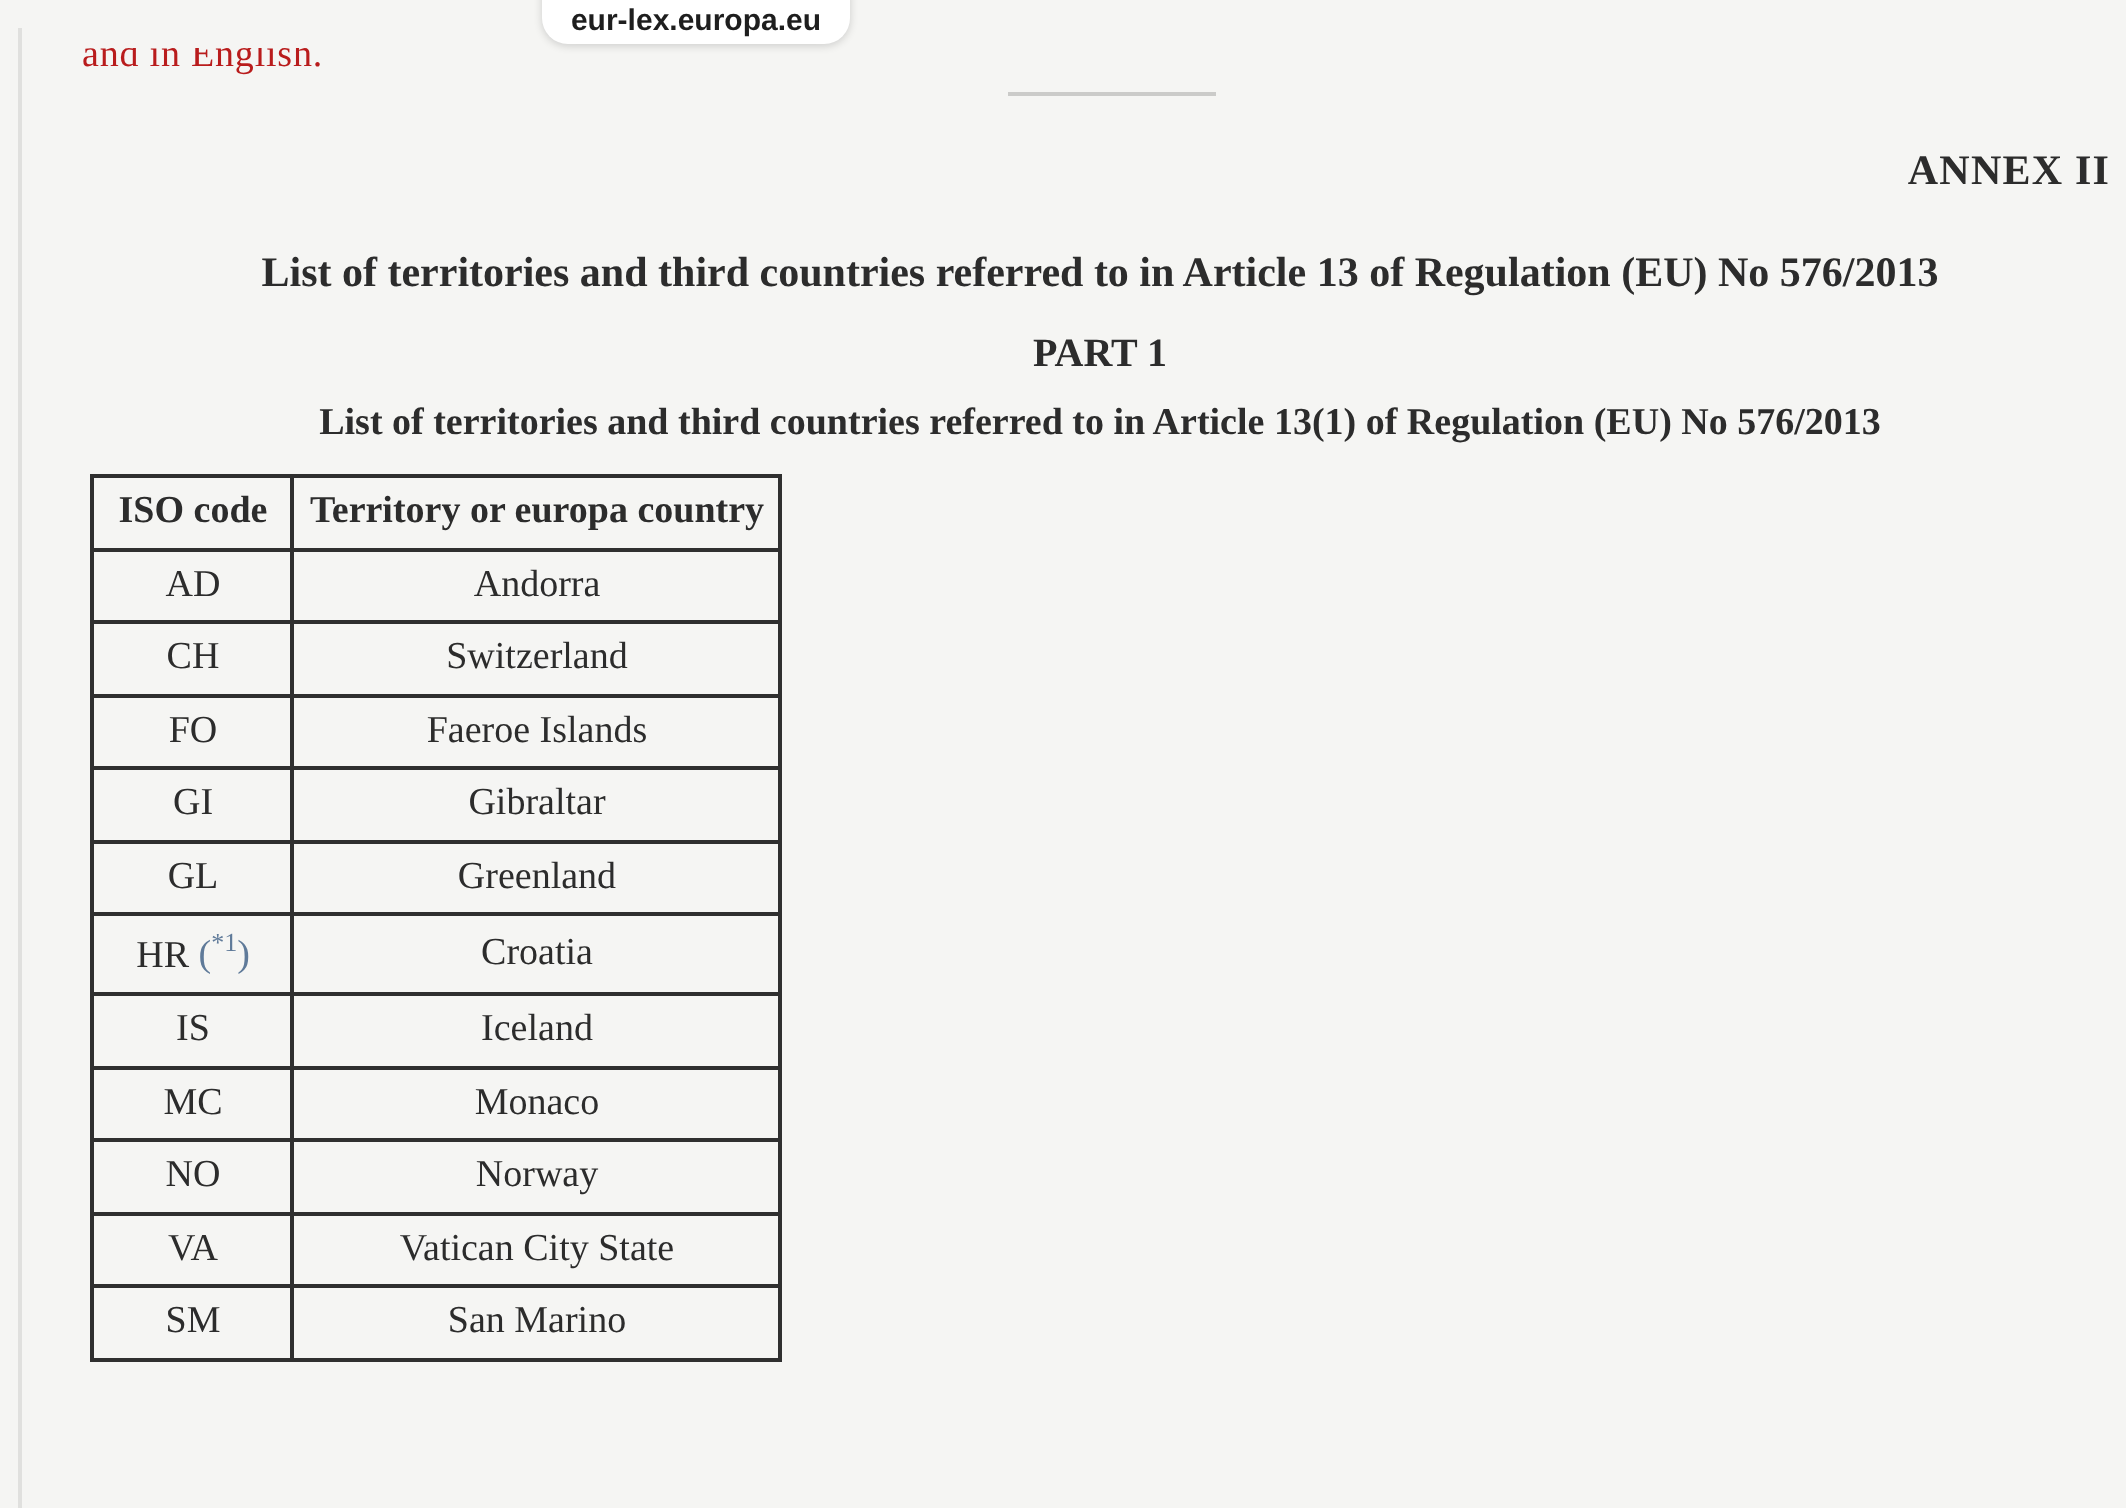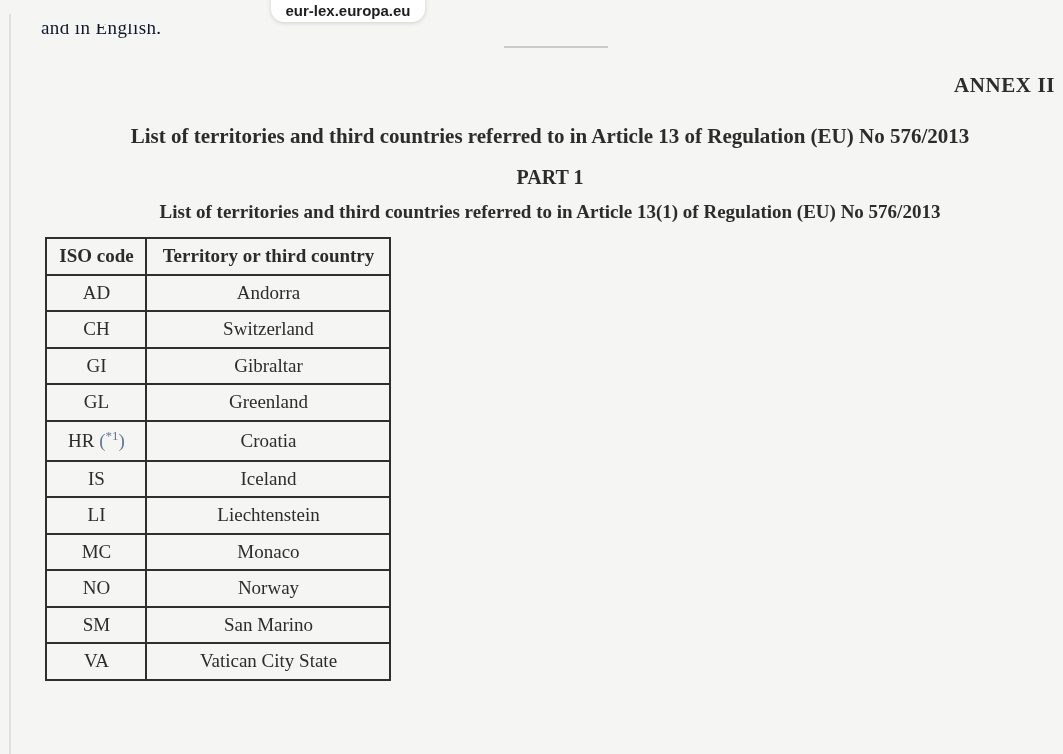--- a/index.html
+++ b/index.html
@@ -27,21 +27,21 @@
     font-size:15px; font-weight:600; color:#1e1e1e;
     cursor:pointer;
   }
   
   .clipped-para {
     position:absolute; left:41px; top:24px; height:18px; width:260px;
     overflow:hidden;
   }
   .clipped-para span {
     display:block; margin-top:-9px;
-    font-size:19px; line-height:26px; color:#0f172a; letter-spacing:0.4px;
+    font-size:19px; line-height:26px; color:#b91c1c; letter-spacing:0.4px;
   }
   .divider {
     position:absolute; left:504px; top:46px; width:104px; height:2px;
     background:#cbcbc9;
   }
   .content { position:absolute; left:45px; top:0; width:1010px; height:754px; }
   .annex-title {
     position:absolute; top:73px; width:100%; text-align:right;
     font-size:21px; font-weight:bold; letter-spacing:0.6px;
   }
@@ -100,63 +100,63 @@
   <div class="part-title">List of territories and third countries referred to in Article 13(1) of Regulation (EU) No 576/2013</div>
 
   <table class="territories">
     <colgroup>
       <col class="col-code">
       <col class="col-country">
     </colgroup>
     <thead>
       <tr>
         <th>ISO code</th>
-        <th>Territory or third country</th>
+        <th>Territory or europa country</th>
       </tr>
     </thead>
     <tbody>
       <tr>
         <td>AD</td>
         <td>Andorra</td>
       </tr>
       <tr>
         <td>CH</td>
         <td>Switzerland</td>
+      </tr>
+      <tr>
+        <td>FO</td>
+        <td>Faeroe Islands</td>
       </tr>
       <tr>
         <td>GI</td>
         <td>Gibraltar</td>
       </tr>
       <tr>
         <td>GL</td>
         <td>Greenland</td>
       </tr>
       <tr class="tall">
         <td><span>HR</span><span class="fnref"><span> (</span><sup>*1</sup><span>)</span></span></td>
         <td>Croatia</td>
       </tr>
       <tr>
         <td>IS</td>
         <td>Iceland</td>
       </tr>
       <tr>
-        <td>LI</td>
-        <td>Liechtenstein</td>
-      </tr>
-      <tr>
         <td>MC</td>
         <td>Monaco</td>
       </tr>
       <tr>
         <td>NO</td>
         <td>Norway</td>
       </tr>
       <tr>
+        <td>VA</td>
+        <td>Vatican City State</td>
+      </tr>
+      <tr>
         <td>SM</td>
         <td>San Marino</td>
-      </tr>
-      <tr>
-        <td>VA</td>
-        <td>Vatican City State</td>
       </tr>
     </tbody>
   </table>
 </div>
 
 </body></html>

